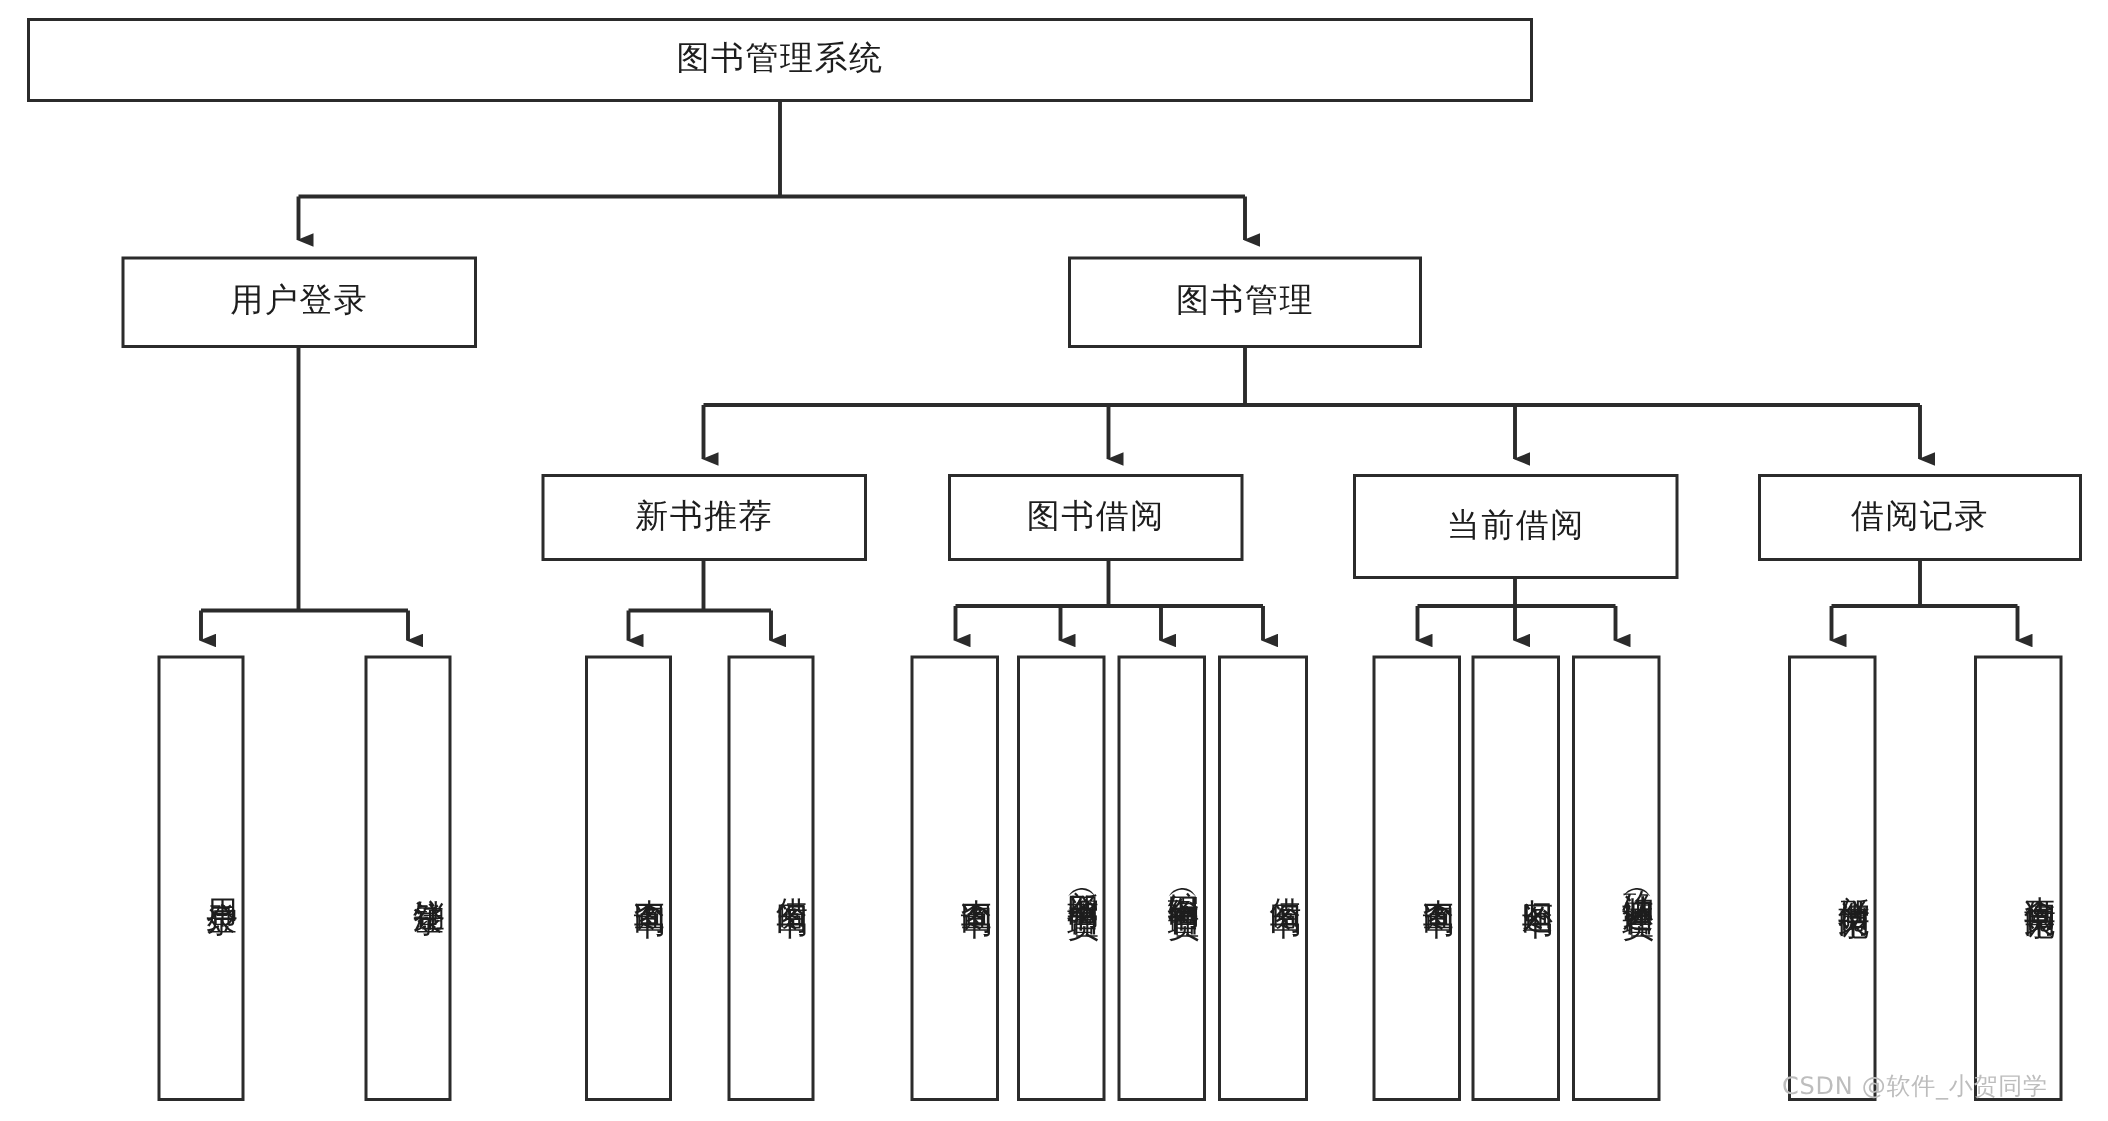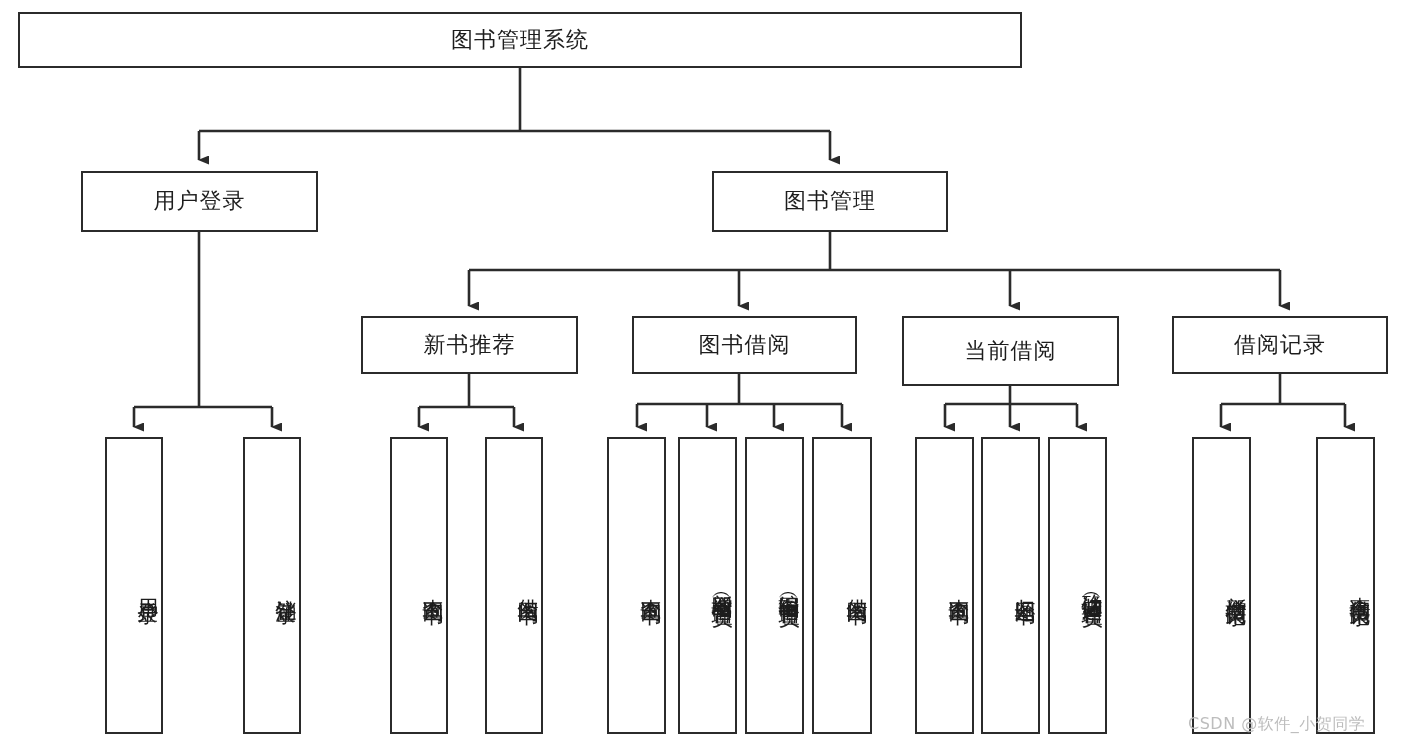--- a/index.html
+++ b/index.html
@@ -122,21 +122,21 @@
   </svg>
 
   <div class="node h" style="left:18px;top:12px;width:1004px;height:56px;">图书管理系统</div>
 
   <div class="node h" style="left:81px;top:171px;width:237px;height:61px;">用户登录</div>
 
   <div class="node h" style="left:712px;top:171px;width:236px;height:61px;">图书管理</div>
 
   <div class="node h" style="left:361px;top:316px;width:217px;height:58px;">新书推荐</div>
 
-  <div class="node h" style="left:632px;top:316px;width:225px;height:58px;">图书借阅</div>
+  <div class="node h" style="left:632px;top:316px;width:197px;height:58px;">图书借阅</div>
 
   <div class="node h" style="left:902px;top:316px;width:217px;height:70px;">当前借阅</div>
 
   <div class="node h" style="left:1172px;top:316px;width:216px;height:58px;text-align:right;">借阅记录</div>
 
   <div class="node v" style="left:105px;top:437px;width:58px;height:297px;">用户登录</div>
 
   <div class="node v" style="left:243px;top:437px;width:58px;height:297px;">注销登录</div>
 
   <div class="node v" style="left:390px;top:437px;width:58px;height:297px;">查询图书</div>

